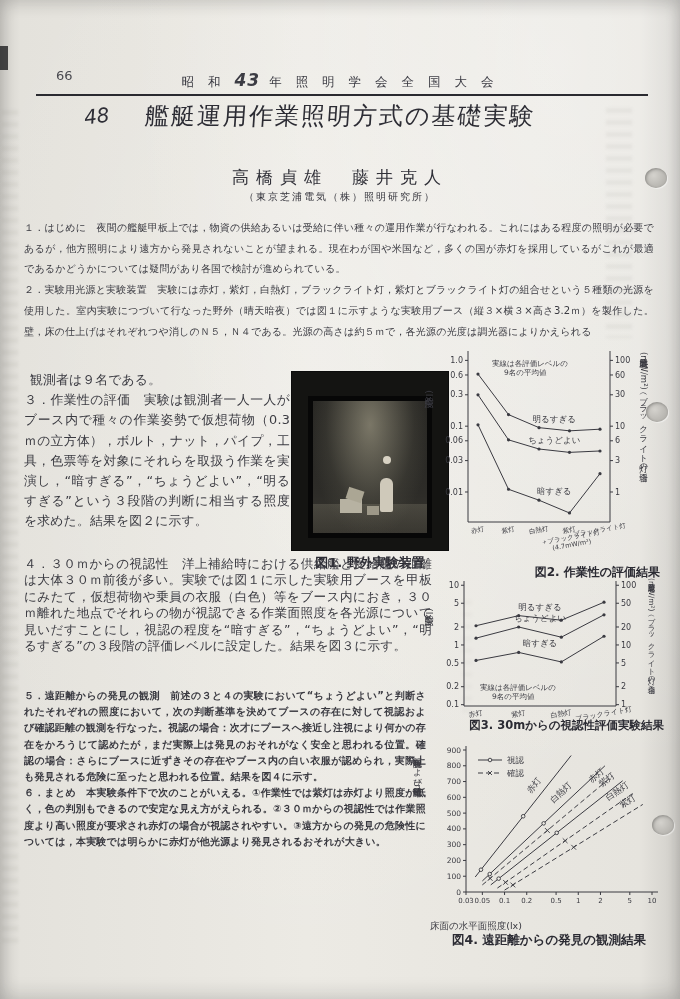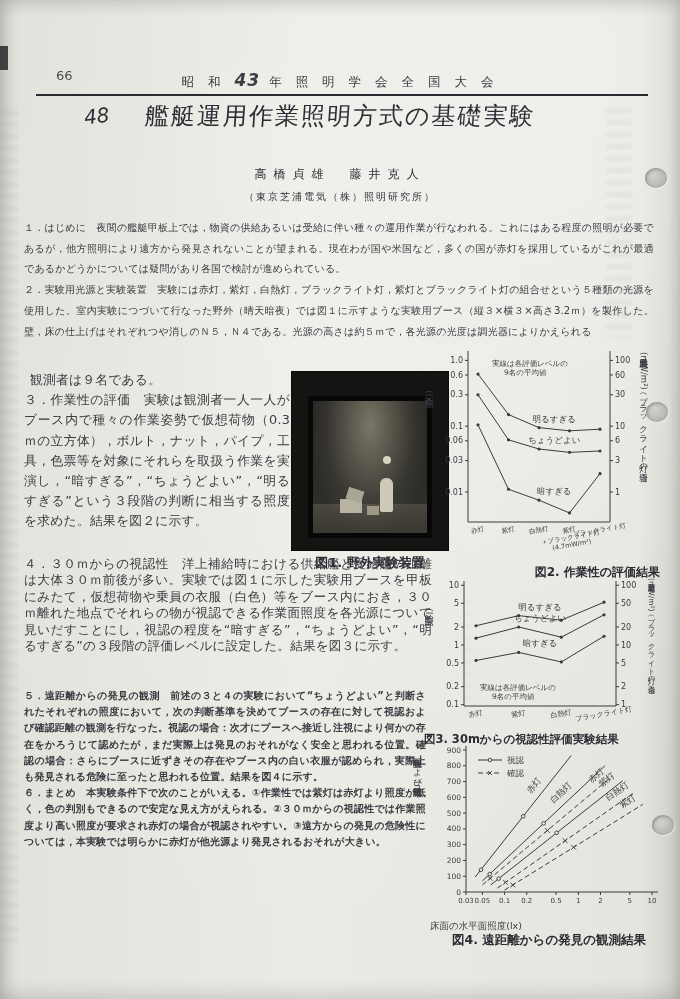--- a/index.html
+++ b/index.html
@@ -14,21 +14,21 @@
   }
   .abs{position:absolute;}
   .handtext{text-align:justify;letter-spacing:.2px;}
   .pageno{left:56px;top:68px;font-size:13px;color:#4a4a50;}
   .hdr{left:0;top:70px;width:100%;text-align:center;font-size:12.5px;letter-spacing:5px;color:#3c3c44;}
   .hdr .yr{font-size:17px;font-weight:bold;font-style:italic;letter-spacing:1px;}
   .rule{left:36px;top:94px;width:612px;height:2px;background:#2a2a30;}
   .papernum{left:84px;top:104px;font-size:20px;font-style:italic;transform:rotate(-7deg);color:#2e2e36;}
   .title{left:0;top:100px;width:100%;text-align:center;font-size:24px;letter-spacing:2px;color:#2c2c34;}
   .title span{display:inline-block;transform:skewX(-4deg);}
-  .authors{left:0;top:166px;width:100%;text-align:center;font-size:12px;letter-spacing:7px;color:#303038;}
+  .authors{left:0;top:166px;width:100%;text-align:center;font-size:17px;letter-spacing:7px;color:#303038;}
   .affil{left:0;top:190px;width:100%;text-align:center;font-size:10px;letter-spacing:2px;color:#34343c;}
   #block1{left:24px;top:218px;width:630px;font-size:10px;line-height:20.7px;}
   #block2{left:24px;top:370px;width:266px;font-size:12.8px;line-height:20.2px;}
   #block3{left:24px;top:556px;width:408px;font-size:12.6px;line-height:16.4px;}
   #block4{left:24px;top:688px;width:402px;font-size:10px;line-height:16.2px;font-weight:bold;}
   .obs{text-indent:6px;}
   
   .photo{left:292px;top:372px;width:156px;height:178px;background:#141412;
     box-shadow:0 0 0 1px #0c0c0c;overflow:hidden;}
   .booth{position:absolute;left:16px;right:16px;top:24px;bottom:12px;
@@ -47,21 +47,21 @@
   .ph-crate3{position:absolute;left:47%;bottom:14%;width:12px;height:9px;background:#9d9888;filter:blur(.4px);}
   .cap{font-weight:bold;color:#2b2b33;}
   .cap1{left:292px;top:554px;width:156px;text-align:center;font-size:13px;}
   
   .figbox{position:absolute;}
   #fig2box{left:424px;top:346px;width:246px;height:242px;}
   #fig3box{left:424px;top:578px;width:252px;height:176px;}
   #fig4box{left:414px;top:742px;width:262px;height:214px;}
   .vlab{position:absolute;writing-mode:vertical-rl;color:#3a3a41;}
   .cap2{position:absolute;left:0;top:218px;width:236px;text-align:right;font-size:12px;}
-  .cap3{position:absolute;left:0;top:154px;width:240px;text-align:left;font-size:11.5px;}
+  .cap3{position:absolute;left:0;top:140px;width:240px;text-align:right;font-size:11.5px;}
   .cap4x{position:absolute;left:16px;top:178px;width:240px;font-size:9.5px;}
   .cap4{position:absolute;left:8px;top:190px;width:254px;text-align:center;font-size:12.5px;}
   svg{position:absolute;overflow:visible;}
   svg text{font-family:"DejaVu Sans",sans-serif;fill:#3a3a41;}
   
   .hole{position:absolute;width:22px;height:20px;border-radius:50%;
     background:radial-gradient(circle at 40% 38%, #d4d2cd, #b8b6b1 65%, #a5a39e);
     box-shadow:inset 1px 1px 3px rgba(0,0,0,.28), 1px 1px 1px rgba(255,255,255,.5);}
   .smudge{position:absolute;left:0;top:46px;width:8px;height:24px;background:#1b1b1d;opacity:.78;filter:blur(.6px);}
   .ghost{position:absolute;filter:blur(1.6px);opacity:.5;

